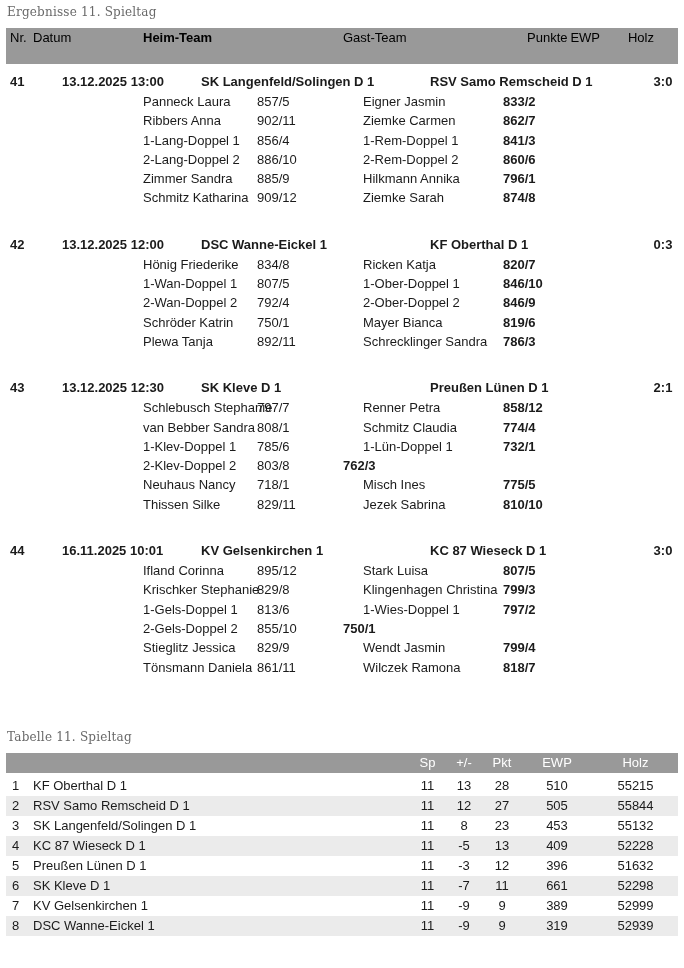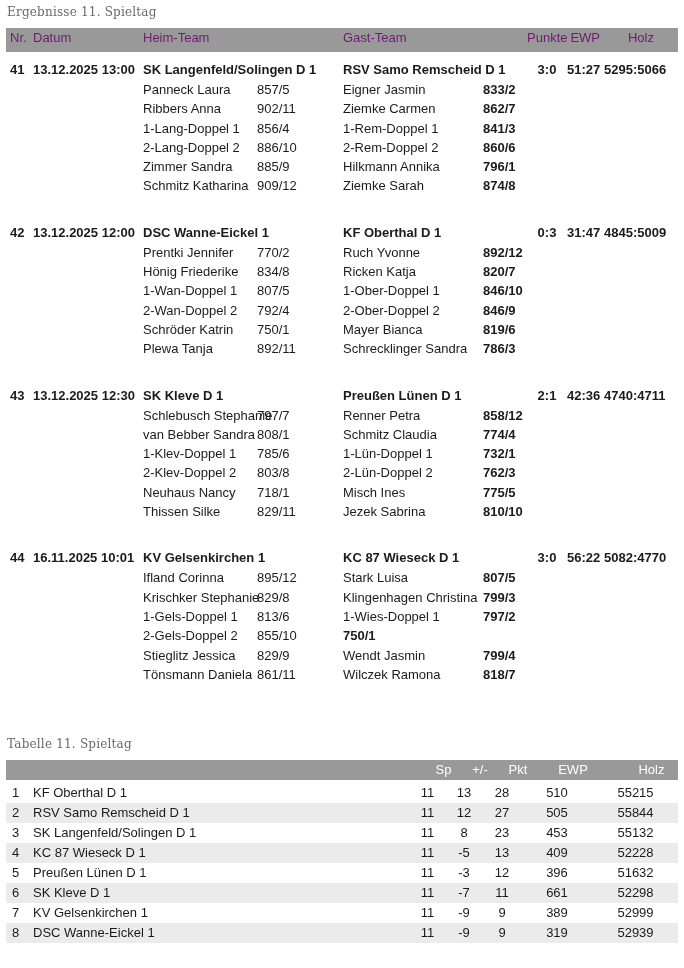--- a/index.html
+++ b/index.html
@@ -18,53 +18,52 @@
     color: var(--title-color, #696969);
     letter-spacing: 0.2px;
     margin: 2px 0 9px 1px;
     white-space: nowrap;
   }
 
   
   .hdr {
     display: flex;
     background: var(--header-bg, #999999);
-    color: #701a75;
-    height: 24px; line-height: 20px;
+    color: #000000;
+    height: 36px; line-height: 20px;
     white-space: nowrap;
   }
   .c { flex: 0 0 auto; white-space: nowrap; }
   .c-nr    { width: 27px;  padding-left: 4px; }
   .c-datum { width: 110px; }
   .c-heim  { width: 114px; }
   .c-hsc   { width: 86px;  }
-  .c-gast  { width: 140px; }
+  .c-gast  { width: 140px; margin-left: 20px; }
   .c-gsc   { width: 44px; font-weight: bold;  }
   .c-pkt   { width: 40px;  text-align: center; }
   .c-ewp   { width: 37px;  text-align: right; padding-right: 4px; }
   .c-holz  { width: 74px;  padding-right: 1px; }
-  .c-heimwide { width: 200px; }
+  .c-heimwide { width: 200px; font-weight: bold; }
   .c-gastwide { width: 184px; }
   .hdr .c-holz { text-align: center; padding-right: 0; }
 
   .results-body { margin-top: 8px; }
   .match { margin-bottom: 27px; }
-  .match-head { display: flex; height: 20px; line-height: 20px; font-weight: bold; white-space: nowrap; }
+  .match-head { display: flex; height: 20px; line-height: 20px; font-weight: bold; white-space: nowrap; gap: 29px; }
   .p-row { display: flex; height: 19.3px; line-height: 19.3px; white-space: nowrap; }
   .p-spacer { width: 137px; }
 
   
   .standings { margin-top: 53px; }
   .s-hdr {
     display: flex;
     background: var(--header-bg, #999999);
     color: #fff;
     height: 20px; line-height: 20px;
     white-space: nowrap;
-    padding-left: 16px;
   }
   .s-rank { width: 27px;  padding-left: 6px; }
   .s-team { width: 377px; }
   .s-sp   { width: 35px;  text-align: center; }
   .s-pm   { width: 38px;  text-align: center; }
   .s-pkt  { width: 38px;  text-align: center; }
   .s-ewp  { width: 72px;  text-align: center; }
   .s-holz { width: 85px;  text-align: center; }
   .s-body { margin-top: 3px; }
   .s-row { display: flex; height: 20px; line-height: 20px; white-space: nowrap; }
@@ -154,27 +153,20 @@
     <div class="match-head">
       <div class="c c-nr">42</div>
       <div class="c c-datum">13.12.2025 12:00</div>
       <div class="c c-heimwide">DSC Wanne-Eickel 1</div>
       <div class="c c-gastwide">KF Oberthal D 1</div>
       <div class="c c-pkt">0:3</div>
       <div class="c c-ewp">31:47</div>
       <div class="c c-holz">4845:5009</div>
     </div>
     <div class="match-rows">
-  <div class="p-row">
-    <div class="c p-spacer"></div>
-    <div class="c c-heim">Prentki Jennifer</div>
-    <div class="c c-hsc">770/2</div>
-    <div class="c c-gast">Ruch Yvonne</div>
-    <div class="c c-gsc">892/12</div>
-  </div>
 
   <div class="p-row">
     <div class="c p-spacer"></div>
     <div class="c c-heim">Hönig Friederike</div>
     <div class="c c-hsc">834/8</div>
     <div class="c c-gast">Ricken Katja</div>
     <div class="c c-gsc">820/7</div>
   </div>
 
   <div class="p-row">
@@ -243,21 +235,20 @@
     <div class="c c-heim">1-Klev-Doppel 1</div>
     <div class="c c-hsc">785/6</div>
     <div class="c c-gast">1-Lün-Doppel 1</div>
     <div class="c c-gsc">732/1</div>
   </div>
 
   <div class="p-row">
     <div class="c p-spacer"></div>
     <div class="c c-heim">2-Klev-Doppel 2</div>
     <div class="c c-hsc">803/8</div>
-    <div class="c c-gast">2-Lün-Doppel 2</div>
     <div class="c c-gsc">762/3</div>
   </div>
 
   <div class="p-row">
     <div class="c p-spacer"></div>
     <div class="c c-heim">Neuhaus Nancy</div>
     <div class="c c-hsc">718/1</div>
     <div class="c c-gast">Misch Ines</div>
     <div class="c c-gsc">775/5</div>
   </div>

